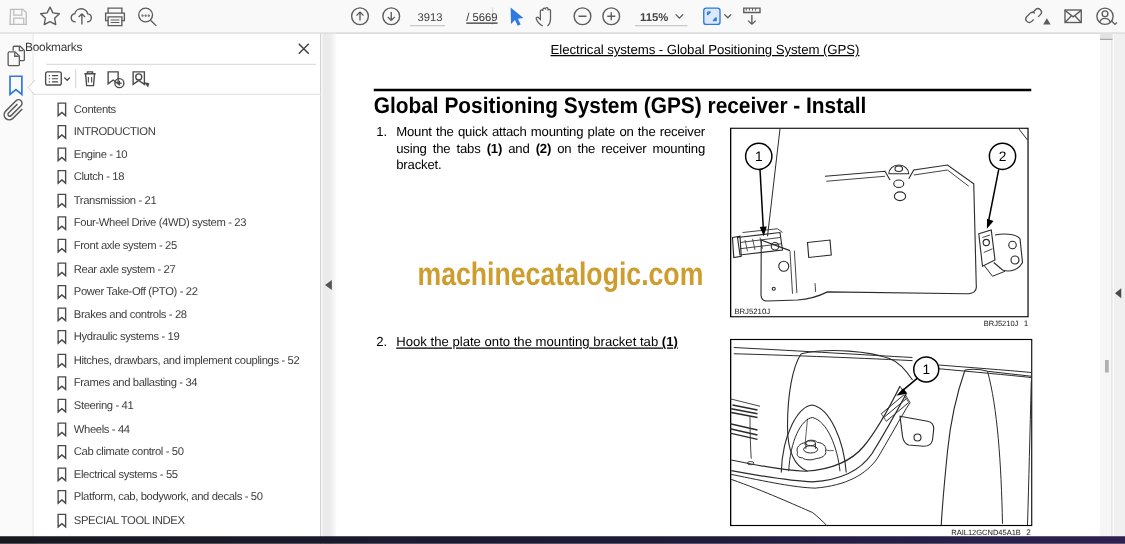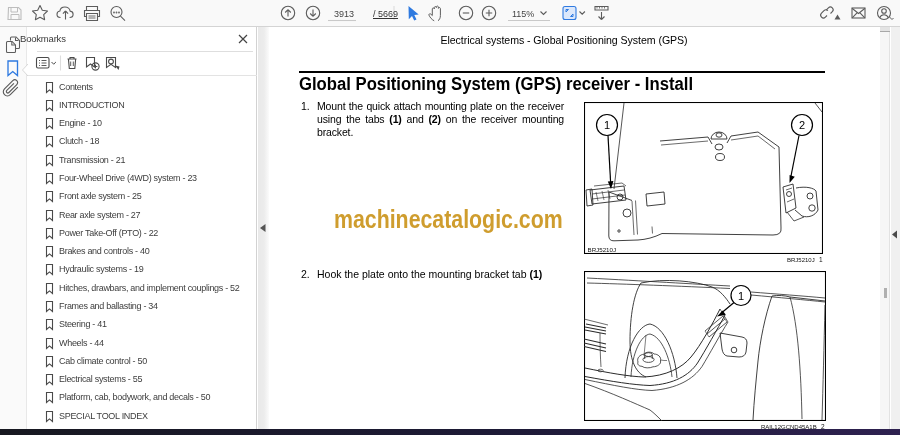--- a/index.html
+++ b/index.html
@@ -14,21 +14,21 @@
 #scroll1{position:absolute;left:880px;top:27px;width:10px;height:408px;background:#f6f6f6;border-right:1px solid #e2e2e2;}
 #scroll2{position:absolute;left:891px;top:27px;width:9px;height:408px;background:#f0f0f0;}
 #bottombar{position:absolute;left:0;top:428.5px;width:900px;height:6.5px;background:linear-gradient(90deg,#171820,#1d1a36 55%,#2e2150);z-index:50;}
 .ticon{position:absolute;top:0;}
 svg{display:block;}
 
 .bmrow{position:absolute;left:42px;height:14px;white-space:nowrap;font-size:9px;color:#3d3d3d;letter-spacing:-0.3px;}
 .bmrow svg{position:absolute;left:2px;top:0px;}
 .bmrow span{position:absolute;left:17px;top:1px;}
 
-#ph{position:absolute;left:269px;top:34px;width:590px;text-align:center;font-size:10.6px;color:#000;letter-spacing:-0.06px;}
+#ph{position:absolute;left:269px;top:34px;width:590px;text-align:center;font-size:10.6px;color:#000;letter-spacing:-0.06px;text-decoration:underline;}
 #rule{position:absolute;left:299px;top:71px;width:526px;height:2px;background:#000;}
 #title{position:absolute;left:299px;top:74px;font-size:18px;font-weight:bold;color:#000;white-space:nowrap;transform-origin:0 0;transform:scaleX(0.927);}
 .num{position:absolute;font-size:10.5px;color:#000;}
 .body1{position:absolute;left:317px;top:100px;width:247px;font-size:10.5px;line-height:12.8px;color:#000;text-align:justify;letter-spacing:-0.15px;}
 #wm{position:absolute;left:334px;top:204px;font-size:26px;font-weight:bold;color:#cf9d2e;white-space:nowrap;transform-origin:0 0;transform:scaleX(0.82);}
 .cap{position:absolute;font-size:6.5px;color:#111;letter-spacing:0;}
 </style>
 </head>
 <body>
 <div id="content"></div>
@@ -106,21 +106,21 @@
  <path d="M852,8.3 l6.5,5.2 6.5,-5.2 M852.2,17.8 l4.8,-5 M864.8,17.8 l-4.8,-5"></path>
 
  <circle cx="884" cy="13" r="6.5"></circle>
  <circle cx="884" cy="11" r="2.3"></circle>
  <path d="M879.7,17.8 c0.8,-2.2 2.4,-3.1 4.3,-3.1 c1.9,0 3.5,0.9 4.3,3.1"></path>
  <path d="M889.5,17 l2.5,2.5 1.5,-1.5" stroke-width="1"></path>
 </svg>
 
 <div class="abs" style="left:334px;top:8.5px;font-size:9px;color:#444;text-align:center;">3913</div>
 <div class="abs" style="left:373px;top:8.5px;font-size:9px;color:#333;text-decoration:underline;">/&nbsp;5669</div>
-<div class="abs" style="left:512px;top:8.5px;font-size:9px;color:#444;">115%</div>
+<div class="abs" style="left:512px;top:8.5px;font-size:9px;color:#444;font-weight:bold;">115%</div>
 
 <svg class="ticon" style="left:0;top:27px" width="27" height="110" viewBox="0 0 27 110" fill="none">
 
  <g stroke="#5c5c5c" stroke-width="1.05">
   <path d="M10.5,13.5 v-2.5 c0,-0.6 0.4,-1 1,-1 h4.6 l3.4,3.4 v7.1 c0,0.6 -0.4,1 -1,1 h-2.5"></path>
   <path d="M15.5,10.5 v3 h3"></path>
   <path d="M7.5,14.5 h4.6 l3.4,3.4 v6.6 c0,0.6 -0.4,1 -1,1 h-7 c-0.6,0 -1,-0.4 -1,-1 v-9 c0,-0.6 0.4,-1 1,-1 z"></path>
   <path d="M11.8,14.8 v3.2 h3.2"></path>
  </g>
 
@@ -205,21 +205,21 @@
     <div class="bmrow" style="top:226.8px">
       <svg width="11" height="13" viewBox="0 0 11 13" fill="none" stroke="#4a4a4a" stroke-width="1.1">
         <path d="M2.5,1.5 h6 v10 l-3,-2.6 -3,2.6 z"></path>
       </svg>
       <span>Power Take-Off (PTO) - 22</span>
     </div>
     <div class="bmrow" style="top:245.1px">
       <svg width="11" height="13" viewBox="0 0 11 13" fill="none" stroke="#4a4a4a" stroke-width="1.1">
         <path d="M2.5,1.5 h6 v10 l-3,-2.6 -3,2.6 z"></path>
       </svg>
-      <span>Brakes and controls - 40</span>
+      <span>Brakes and controls - 28</span>
     </div>
     <div class="bmrow" style="top:263.4px">
       <svg width="11" height="13" viewBox="0 0 11 13" fill="none" stroke="#4a4a4a" stroke-width="1.1">
         <path d="M2.5,1.5 h6 v10 l-3,-2.6 -3,2.6 z"></path>
       </svg>
       <span>Hydraulic systems - 19</span>
     </div>
     <div class="bmrow" style="top:281.7px">
       <svg width="11" height="13" viewBox="0 0 11 13" fill="none" stroke="#4a4a4a" stroke-width="1.1">
         <path d="M2.5,1.5 h6 v10 l-3,-2.6 -3,2.6 z"></path>
@@ -277,21 +277,21 @@
     <path d="M6.5,1 v8 l-5.5,-4 z" fill="#555"></path>
   </svg>
 
 <div id="ph">Electrical systems - Global Positioning System (GPS)</div>
 <div id="rule"></div>
 <div id="title">Global Positioning System (GPS) receiver - Install</div>
 <div class="num" style="left:301px;top:100px;">1.</div>
 <div class="body1">Mount the quick attach mounting plate on the receiver using the tabs <b>(1)</b> and <b>(2)</b> on the receiver mounting bracket.</div>
 <div id="wm">machinecatalogic.com</div>
 <div class="num" style="left:301px;top:268px;">2.</div>
-<div class="num" style="left:317px;top:268px;">Hook the plate onto the mounting bracket tab <b>(1)</b></div>
+<div class="num" style="left:317px;top:268px;text-decoration:underline;">Hook the plate onto the mounting bracket tab <b>(1)</b></div>
 
 <div id="fig1" class="abs" style="left:584px;top:102px;">
 <svg width="239" height="152" viewBox="0 0 239 152" fill="none" stroke="#2b2b2b" stroke-width="0.9">
  <rect x="0.5" y="0.5" width="238" height="151" stroke="#000" stroke-width="1.1"></rect>
  <path d="M40,1 L30,87" stroke-width="0.8"></path>
  <path d="M231,1 L238,10" stroke-width="0.8"></path>
 
  <path d="M76,39 L124,35 L128,42 M143,41 L147,34 L174,30 L195,45 L197,126 Q198,133 189,133 L78,131.5 C70,135.5 62,137.5 54,138 L30,138.8 Q25,139 24.8,134 L25,90 L48,98.5"></path>
  <path d="M77,43 L124,39 M147,38 L174,34 L191,47 M48,99 L50,133 M51.5,98.5 L53.5,132.5 M68,124.5 L68.5,131.5" stroke-width="0.7"></path>
 

